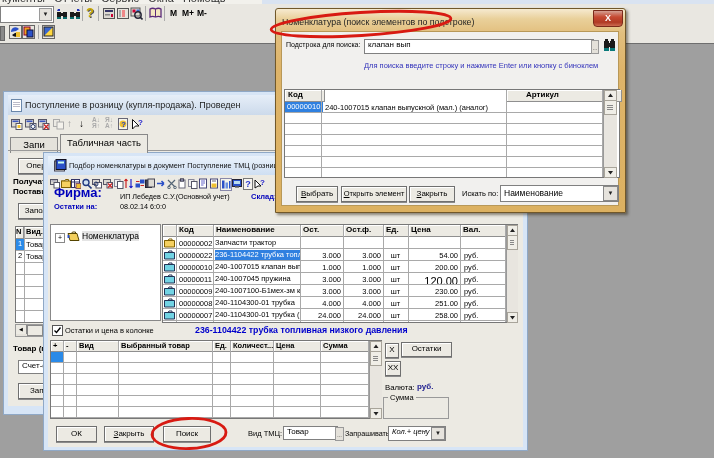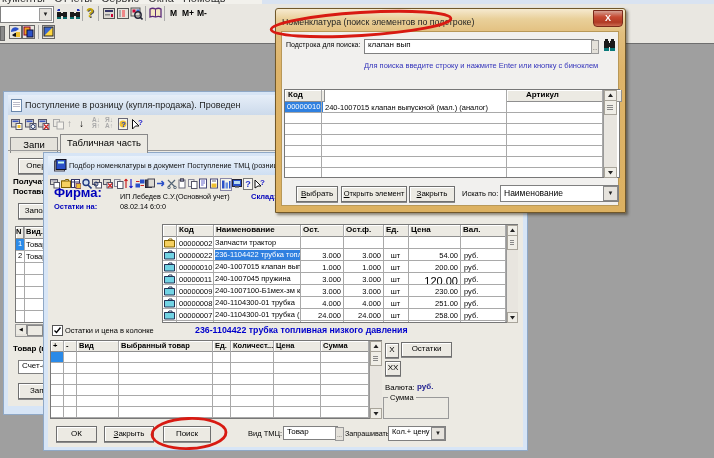--- a/index.html
+++ b/index.html
@@ -351,20 +351,29 @@
           </svg>
         </div>
       </div>
 
     <div class="abs bluetxt nw" style="left:6px;top:10px;font-size:13px;">Фирма:</div>
     <div class="abs nw" style="left:72px;top:17px;font-size:7.2px;">ИП Лебедев С.У.(Основной учет)</div>
     <div class="abs bluetxt nw" style="left:203px;top:17px;font-size:7.5px;">Склад:</div>
     <div class="abs bluetxt nw" style="left:6px;top:27px;font-size:7.5px;">Остатки на:</div>
     <div class="abs nw" style="left:72px;top:27px;font-size:7.2px;">08.02.14 6:0:0</div>
 
+    <div class="abs" style="left:2px;top:49px;width:109px;height:95px;background:#fff;border:1px solid #888;">
+      <div class="abs" style="left:4px;top:8px;width:8px;height:8px;border:1px solid #888;font-size:7px;line-height:7px;text-align:center;">+</div>
+      <svg class="abs" style="left:16px;top:6px;" width="13" height="11" viewBox="0 0 13 11">
+        <path d="M1 2.5 L4.5 2.5 L5.5 1 L8.5 1 L8.5 2.5" fill="none" stroke="#554400"></path>
+        <path d="M1 2.5 L10 2.5 L12 9.5 L3 9.5 Z" fill="#f2cf5c" stroke="#554400"></path>
+        <rect x="0.5" y="4" width="2" height="3" fill="#2a50c8"></rect>
+      </svg>
+      <div class="abs nw" style="left:31px;top:6px;font-size:8.5px;background:#e4e4e4;">Номенклатура</div>
+    </div>
 
     <div class="abs" id="mainTable" style="left:114px;top:49px;width:354px;height:97px;background:#fff;border:1px solid #777;">
         <div class="abs hdrcell" style="left:0px;top:0;width:13px;height:11px;font-size:8px;padding-left:2px;"></div>
         <div class="abs hdrcell" style="left:14px;top:0;width:36px;height:11px;font-size:8px;padding-left:2px;">Код</div>
         <div class="abs hdrcell" style="left:51px;top:0;width:86px;height:11px;font-size:8px;padding-left:2px;">Наименование</div>
         <div class="abs hdrcell" style="left:138px;top:0;width:42px;height:11px;font-size:8px;padding-left:2px;">Ост.</div>
         <div class="abs hdrcell" style="left:181px;top:0;width:39px;height:11px;font-size:8px;padding-left:2px;">Ост.ф.</div>
         <div class="abs hdrcell" style="left:221px;top:0;width:24px;height:11px;font-size:8px;padding-left:2px;">Ед.</div>
         <div class="abs hdrcell" style="left:246px;top:0;width:51px;height:11px;font-size:8px;padding-left:2px;">Цена</div>
         <div class="abs hdrcell" style="left:298px;top:0;width:44px;height:11px;font-size:8px;padding-left:2px;">Вал.</div>
@@ -553,21 +562,21 @@
       <div class="abs" style="left:4px;top:-5px;background:#eceae3;font-size:7.5px;padding:0 2px;">Сумма</div>
     </div>
 
     <div class="btn" style="left:8px;top:251px;width:39px;height:14px;line-height:13px;">ОК</div>
     <div class="btn" style="left:56px;top:251px;width:48px;height:14px;line-height:13px;"><u>З</u>акрыть</div>
     <div class="btn" style="left:115px;top:251px;width:46px;height:14px;line-height:13px;">Поиск</div>
     <div class="abs nw" style="left:200px;top:254px;font-size:7.5px;">Вид ТМЦ:</div>
     <div class="abs sunken" style="left:235px;top:251px;width:50px;height:12px;font-size:8px;padding-left:3px;">Товар</div>
     <div class="abs" style="left:287px;top:252px;width:7px;height:12px;background:#e4e1da;border:1px solid #999;font-size:5px;text-align:center;line-height:14px;">…</div>
     <div class="abs nw" style="left:297px;top:254px;font-size:7.2px;">Запрашивать:</div>
-    <div class="abs sunken" style="left:340px;top:251px;width:53px;height:13px;font-size:7.5px;padding-left:3px;">Кол.+ цену
+    <div class="abs sunken" style="left:340px;top:251px;width:53px;height:13px;font-size:7.5px;padding-left:3px;font-style:italic;">Кол.+ цену
       <div class="abs" style="right:0;top:0;width:12px;height:11px;background:#e6e3dd;border:1px solid #888;font-size:6px;text-align:center;line-height:11px;color:#222;">▼</div>
     </div>
   </div>
 </div>
 
 <div class="abs" id="dlg" style="left:275px;top:8px;width:349px;height:203px;
  background:linear-gradient(#f6ead0,#e9d09a 10px,#e2bf7e 24px,#deb469 60px,#dcb161);
  border:1px solid #71582a;border-radius:3px 3px 0 0;box-shadow:2px 2px 3px rgba(40,30,10,0.5);">
   <div class="abs nw" style="left:6px;top:8px;font-size:8.8px;color:#222;">Номенклатура (поиск элементов по подстроке)</div>
 

